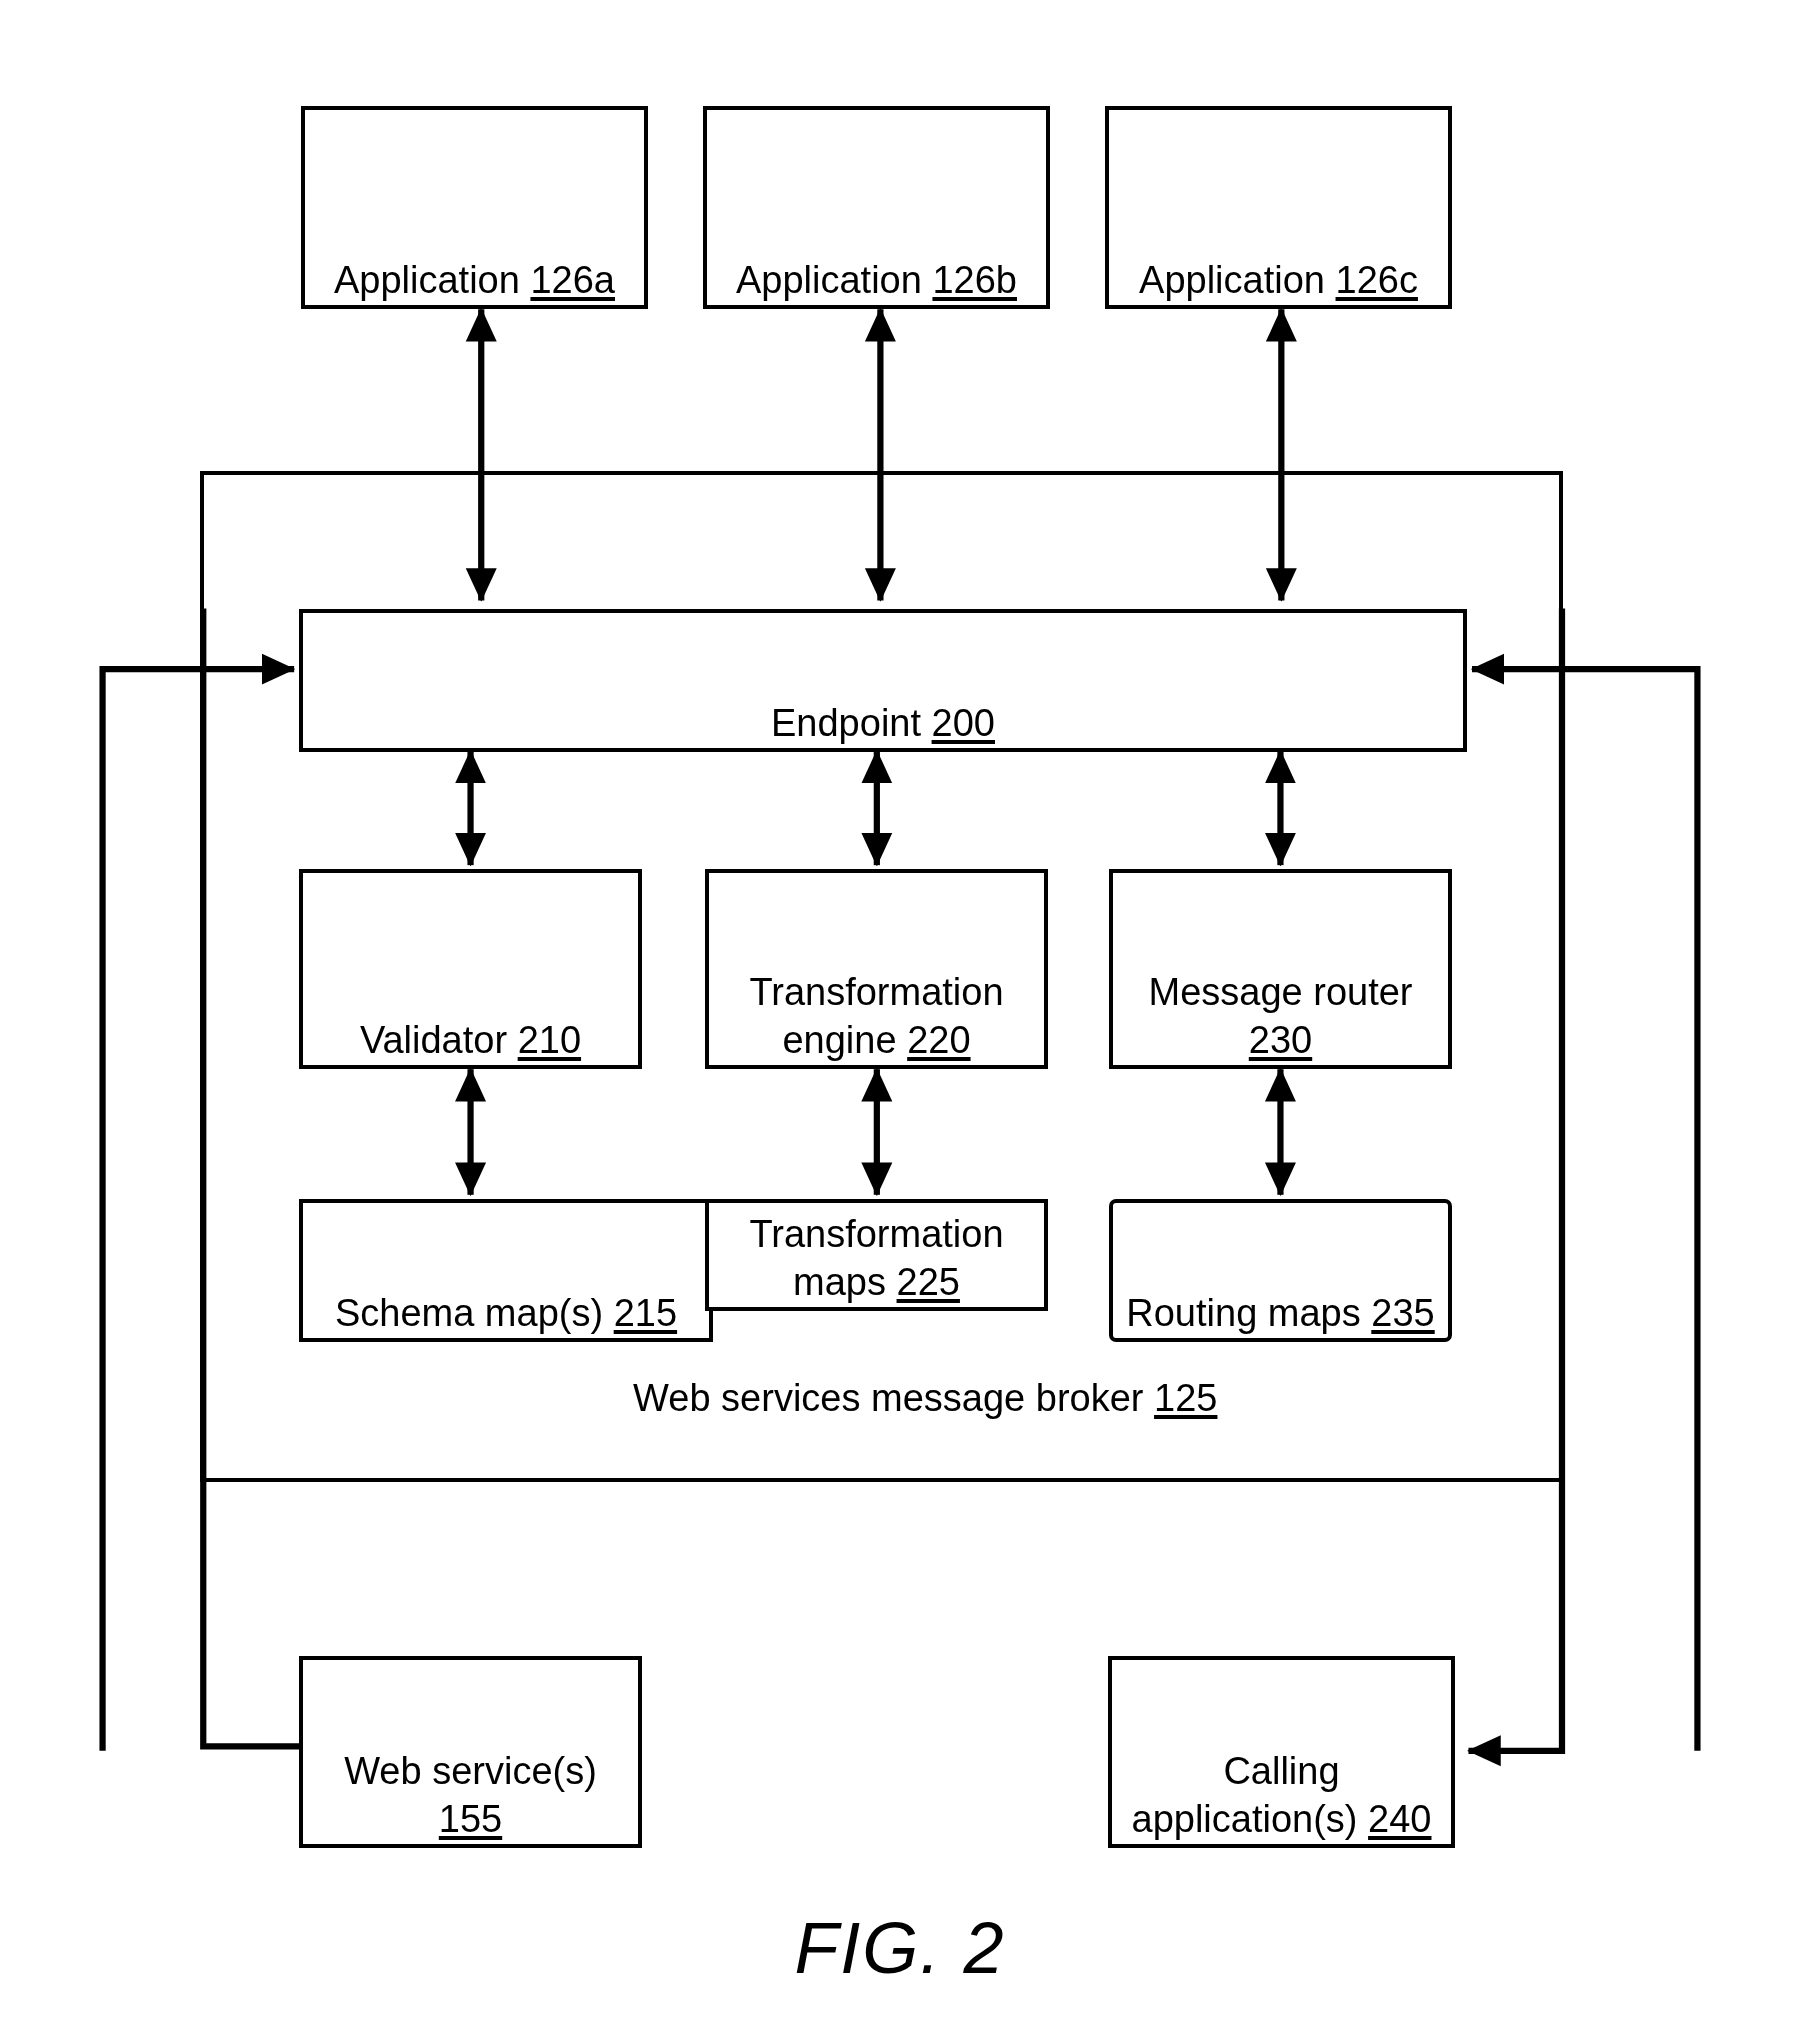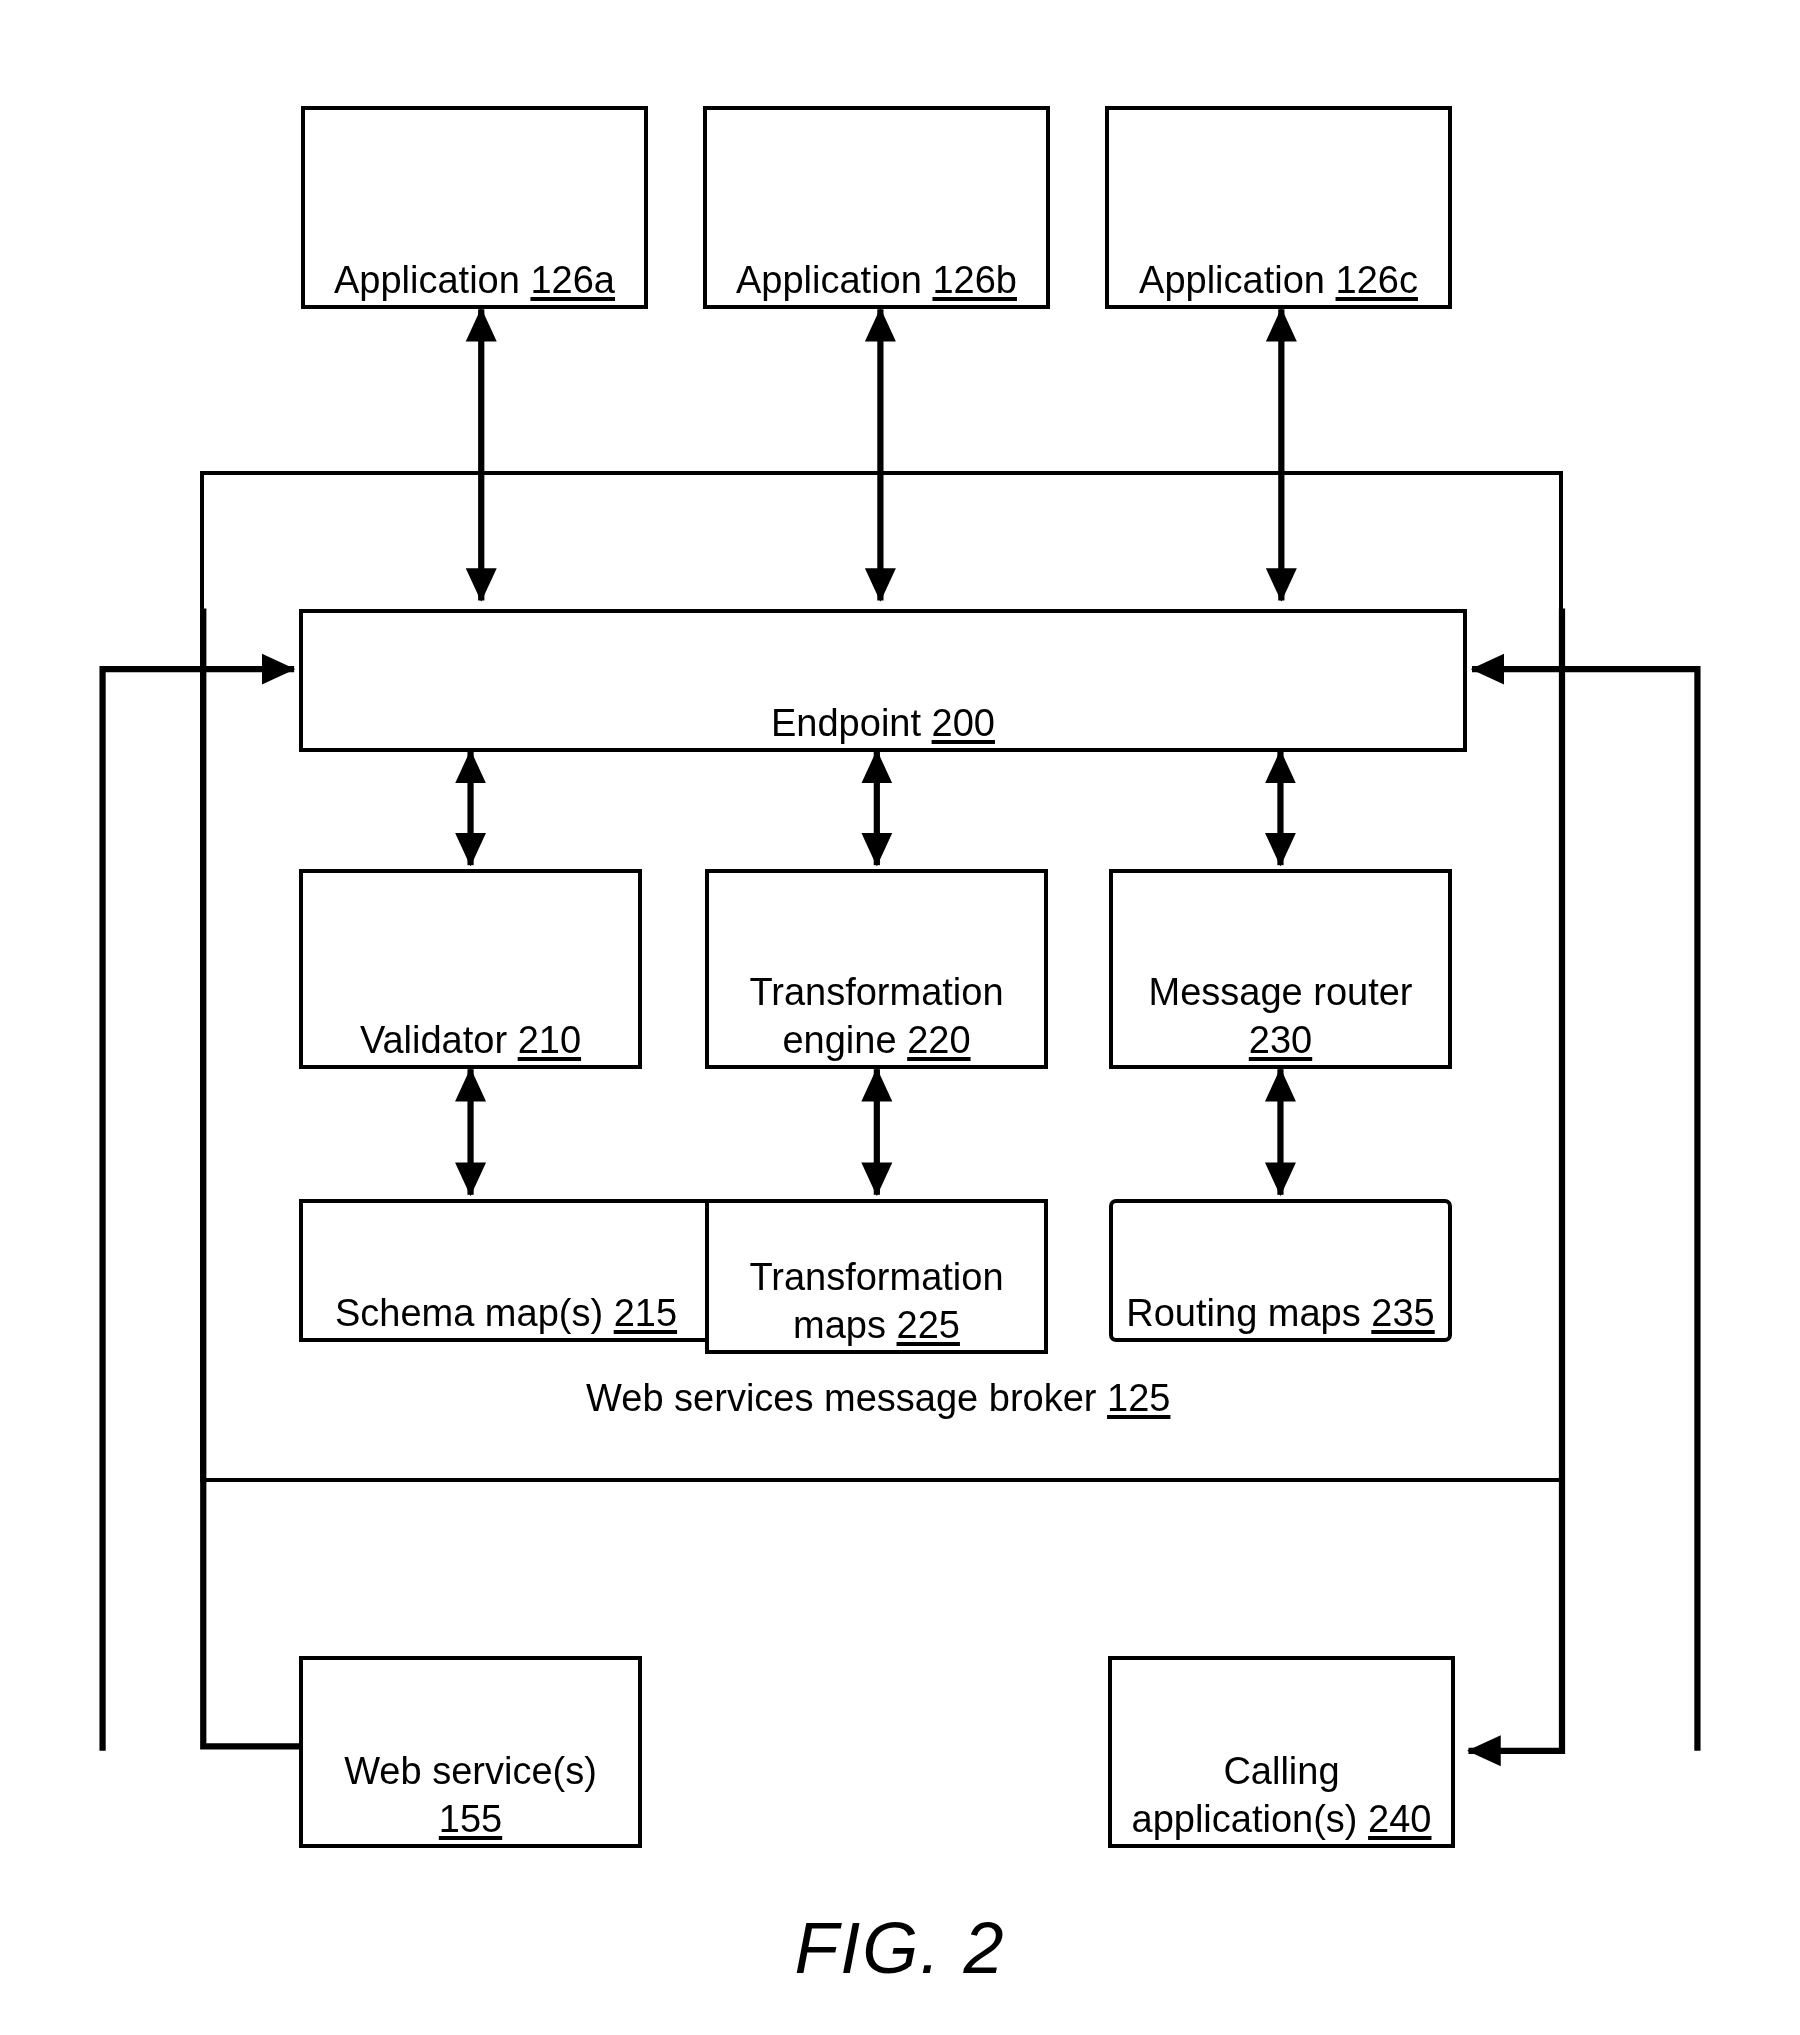--- a/index.html
+++ b/index.html
@@ -55,20 +55,21 @@
     background: transparent;
     z-index: 1;
   }
   .group-caption {
     position: absolute;
     z-index: 4;
     font-size: 38px;
     white-space: nowrap;
     background: #ffffff;
     padding: 0 7.1px;
+    margin-left: 47px;
   }
   #fig-caption {
     position: absolute;
     left: 0;
     right: 0;
     text-align: center;
     font-family: "Liberation Sans", sans-serif;
     font-style: italic;
     font-size: 72px;
     letter-spacing: 1.8px;
@@ -176,21 +177,21 @@
     </span>
   </div>
 
   <div class="node node-text-30" style="left:299px; top:1199px; width:414px; height:143px;">
     <span class="label">
       <span>Schema map(s)</span>
       <span class="ref">215</span>
     </span>
   </div>
 
-  <div class="node node-text-30" style="left:705px; top:1199px; width:343px; height:155px;">
+  <div class="node node-text-30" style="left:705px; top:1199px; width:343px; height:112px;">
     <span class="label">
       <span>Transformation maps</span>
       <span class="ref">225</span>
     </span>
   </div>
 
   <div class="node node-text-30" style="left:1109px; top:1199px; width:343px; height:143px;border-radius:7px;">
     <span class="label">
       <span>Routing maps</span>
       <span class="ref">235</span>

